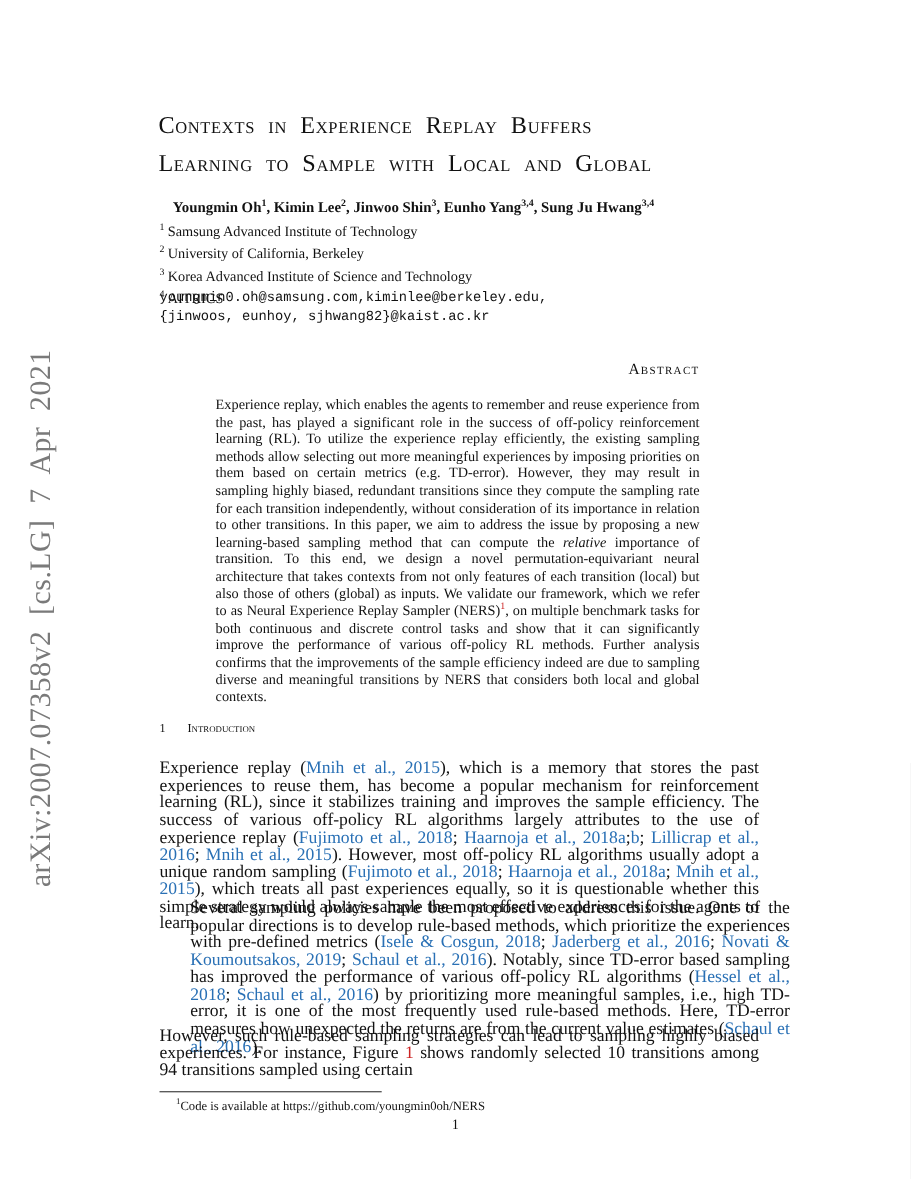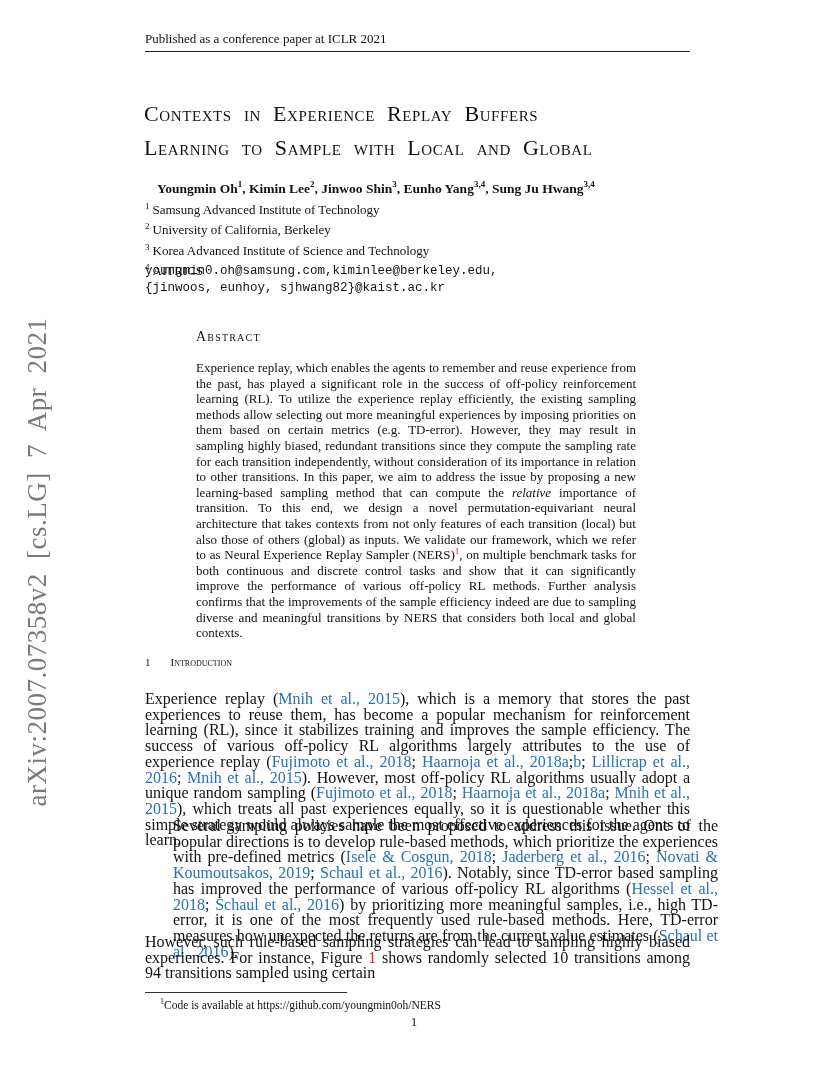--- a/index.html
+++ b/index.html
@@ -47,21 +47,21 @@
   .affiliations{position:absolute;left:145px;top:198px;width:545px;font-size:13px;line-height:17px;}
   .affiliations sup{font-size:9px;margin-right:3px;}
   .emails{
     position:absolute;left:145px;top:263px;width:545px;
     font-family:"Liberation Mono", monospace;
     font-size:12.5px;line-height:17px;
   }
   
   .abstract{position:absolute;left:196px;top:329px;width:440px;}
   .abstract-heading{
-    text-align:left;
+    text-align:right;
     font-variant:small-caps;
     font-size:14px;letter-spacing:1.2px;
     margin:0 0 15px 0;
   }
   .abstract-body{
     margin:0;font-size:13px;line-height:15.6px;text-align:justify;
   }
   
   .section-heading{position:absolute;left:145px;top:656px;width:545px;font-size:11px;}
   .sec-num{display:inline-block;margin-right:20px;}
@@ -89,24 +89,20 @@
 </style>
 </head>
 <body>
 
 <div class="page">
 
   <div class="arxiv-strip">
     <span>arXiv:2007.07358v2 [cs.LG] 7 Apr 2021</span>
   </div>
 
-  <div class="header">
-    <div class="header-text">Published as a conference paper at ICLR 2021</div>
-    <hr class="header-rule">
-  </div>
 
   <h1 class="title">
     <span class="title-line">Contexts in Experience Replay Buffers</span>
     <span class="title-line">Learning to Sample with Local and Global</span>
   </h1>
 
   <div class="authors">
     <span>Youngmin Oh</span><sup>1</sup><span>, </span>
     <span>Kimin Lee</span><sup>2</sup><span>, </span>
     <span>Jinwoo Shin</span><sup>3</sup><span>, </span>

